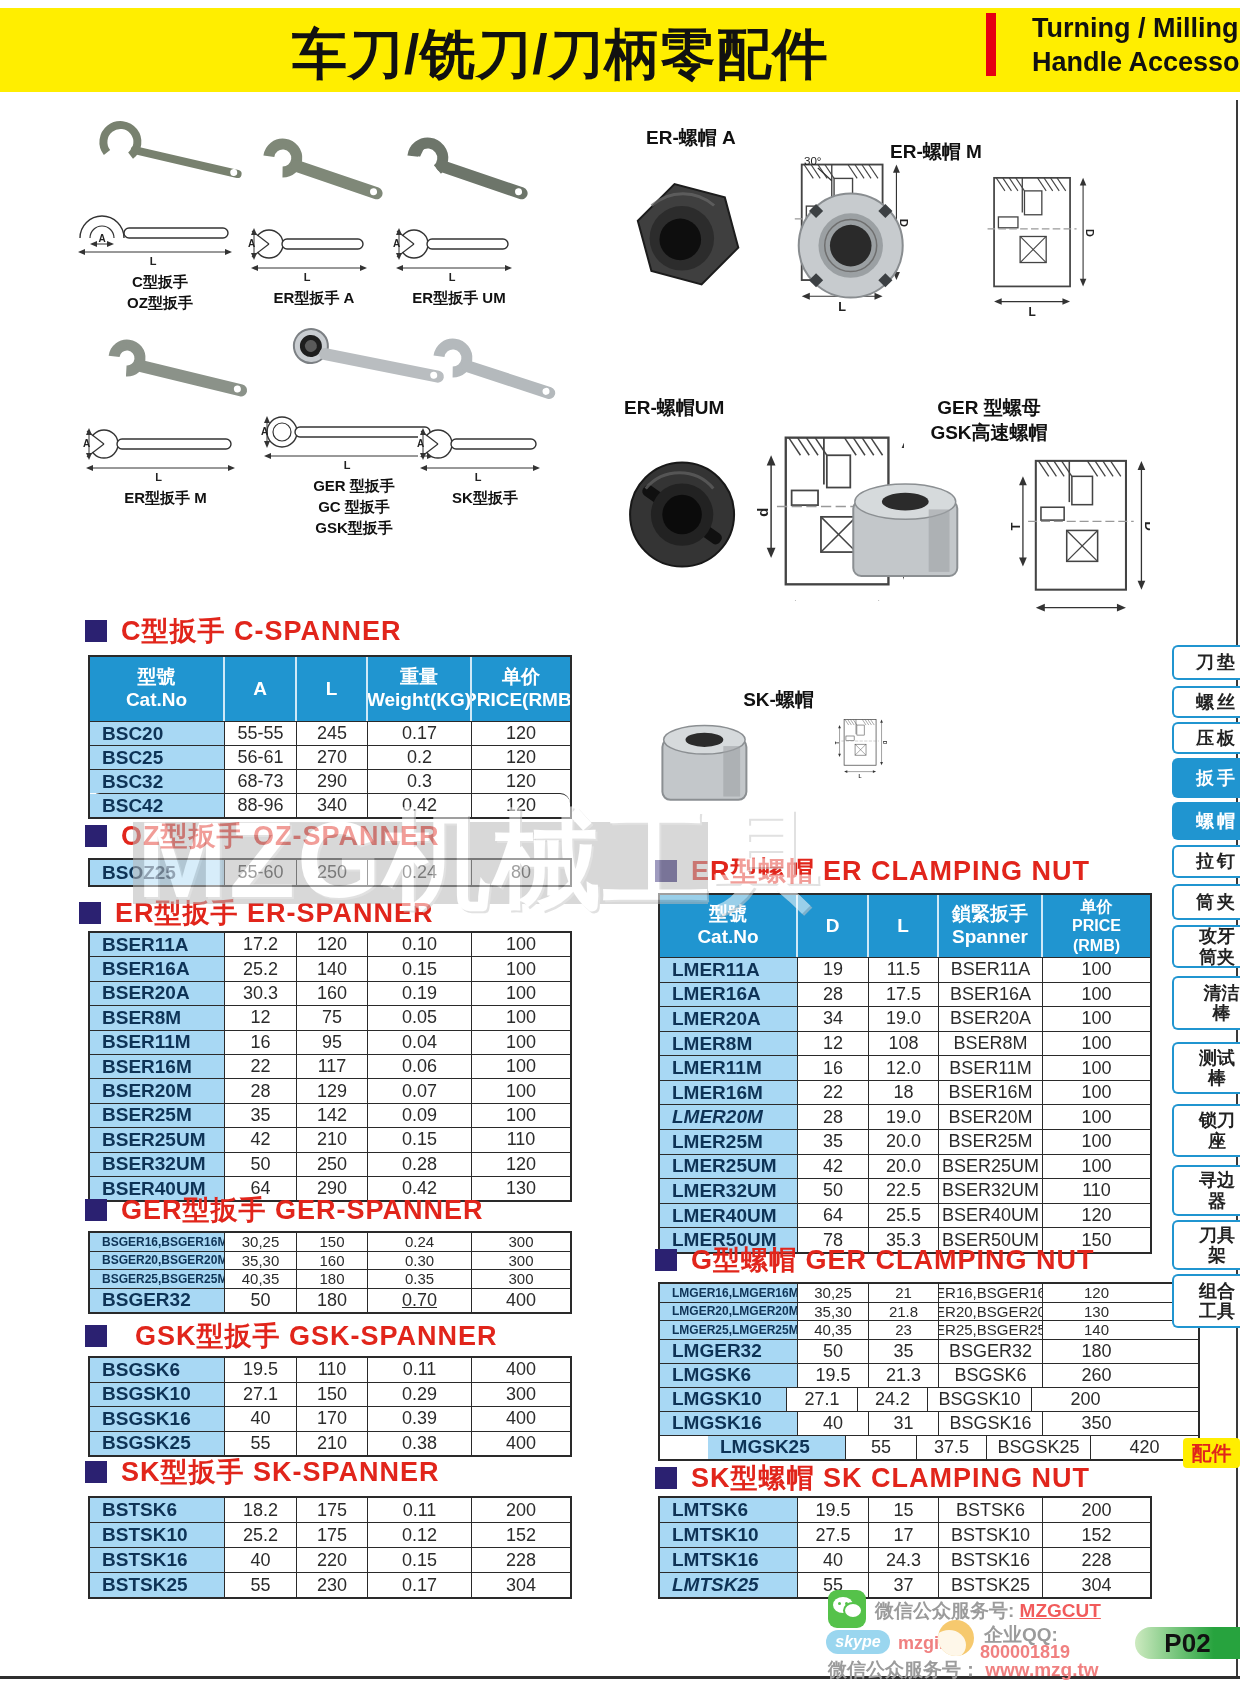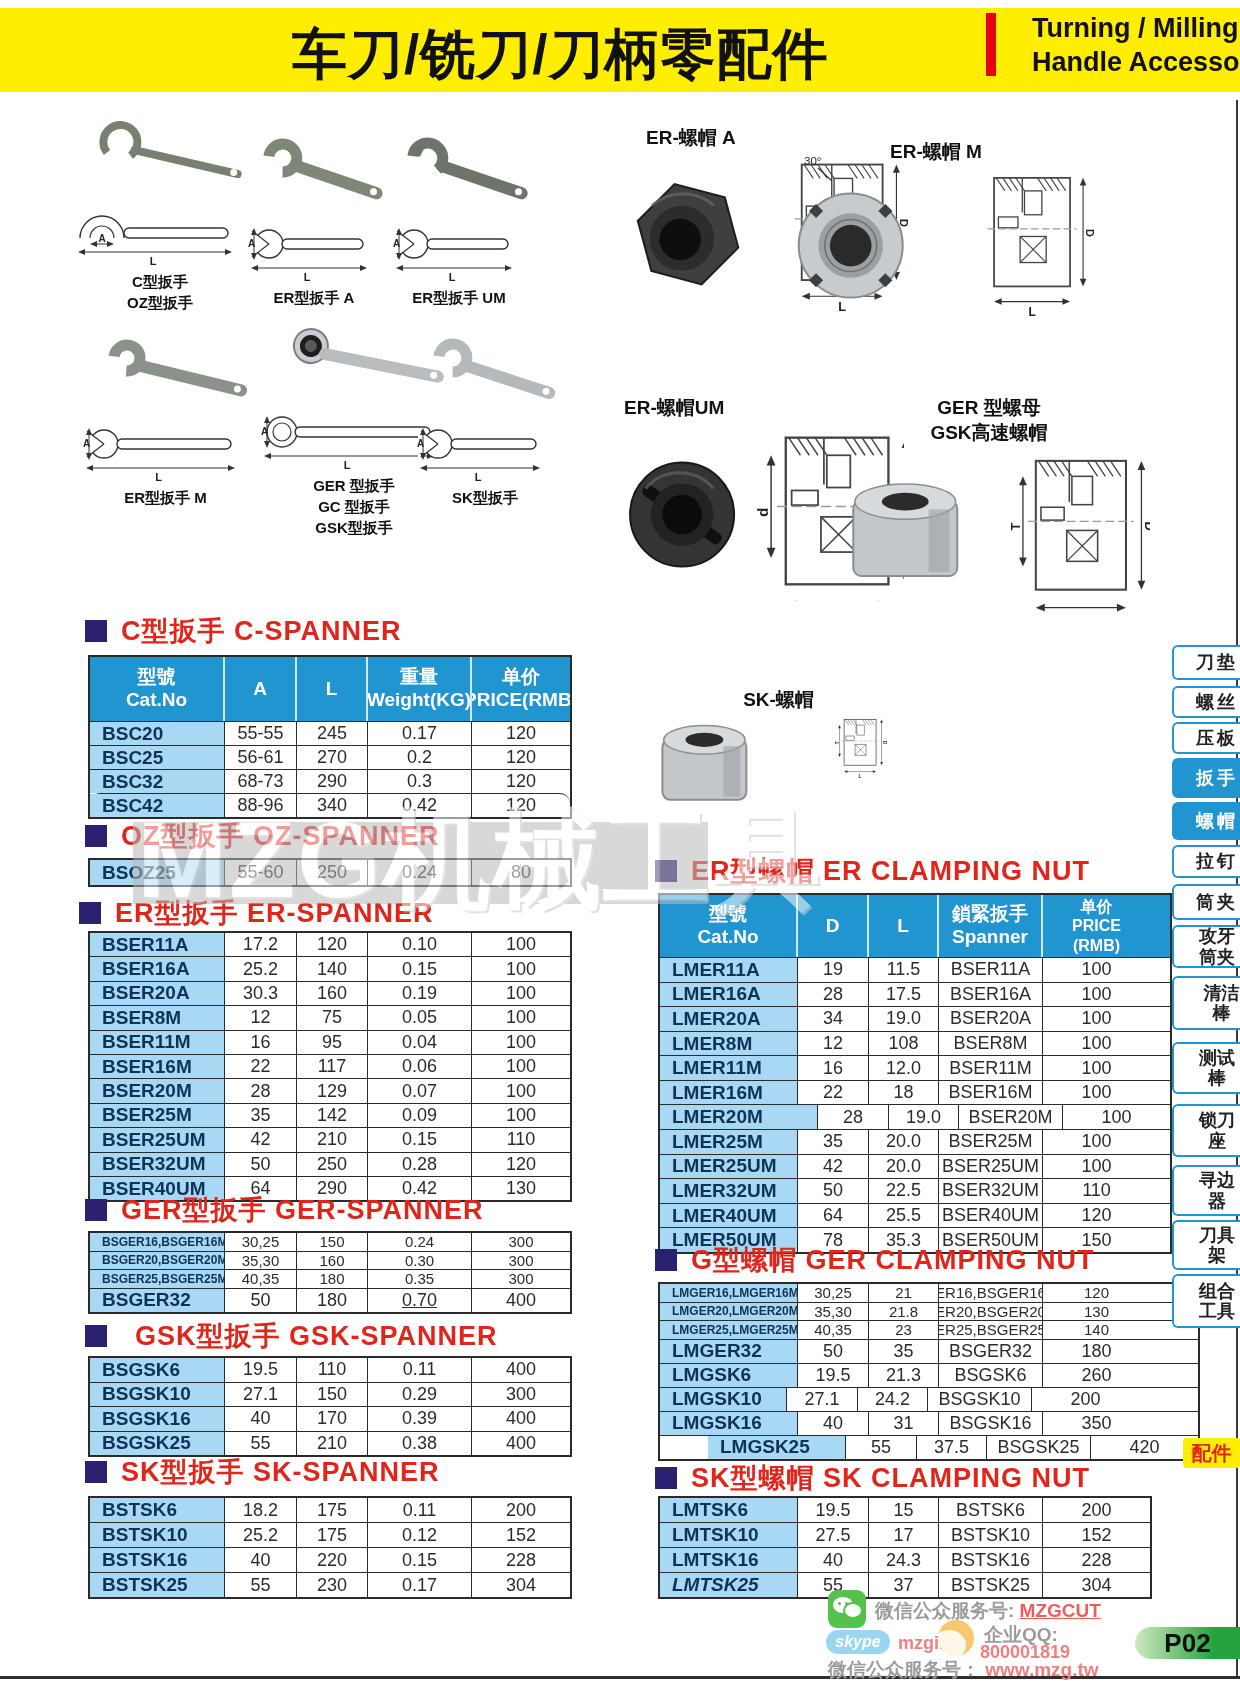--- a/index.html
+++ b/index.html
@@ -768,21 +768,21 @@
           <div class="td" style="width: 107px;">100</div>
         </div>
         <div class="tr" style="height: 23.58px;">
           <div class="td lbl" style="width: 138px;">LMER16M</div>
           <div class="td" style="width: 71px;">22</div>
           <div class="td" style="width: 70px;">18</div>
           <div class="td" style="width: 104px;">BSER16M</div>
           <div class="td" style="width: 107px;">100</div>
         </div>
         <div class="tr" style="height: 23.58px;">
-          <div class="td lbl" style="width: 158px;">LMER20M</div>
+          <div class="td lbl" style="width: 138px; font-style: italic;">LMER20M</div>
           <div class="td" style="width: 71px;">28</div>
           <div class="td" style="width: 70px;">19.0</div>
           <div class="td" style="width: 104px;">BSER20M</div>
           <div class="td" style="width: 107px;">100</div>
         </div>
         <div class="tr" style="height: 23.58px;">
           <div class="td lbl" style="width: 138px;">LMER25M</div>
           <div class="td" style="width: 71px;">35</div>
           <div class="td" style="width: 70px;">20.0</div>
           <div class="td" style="width: 104px;">BSER25M</div>

